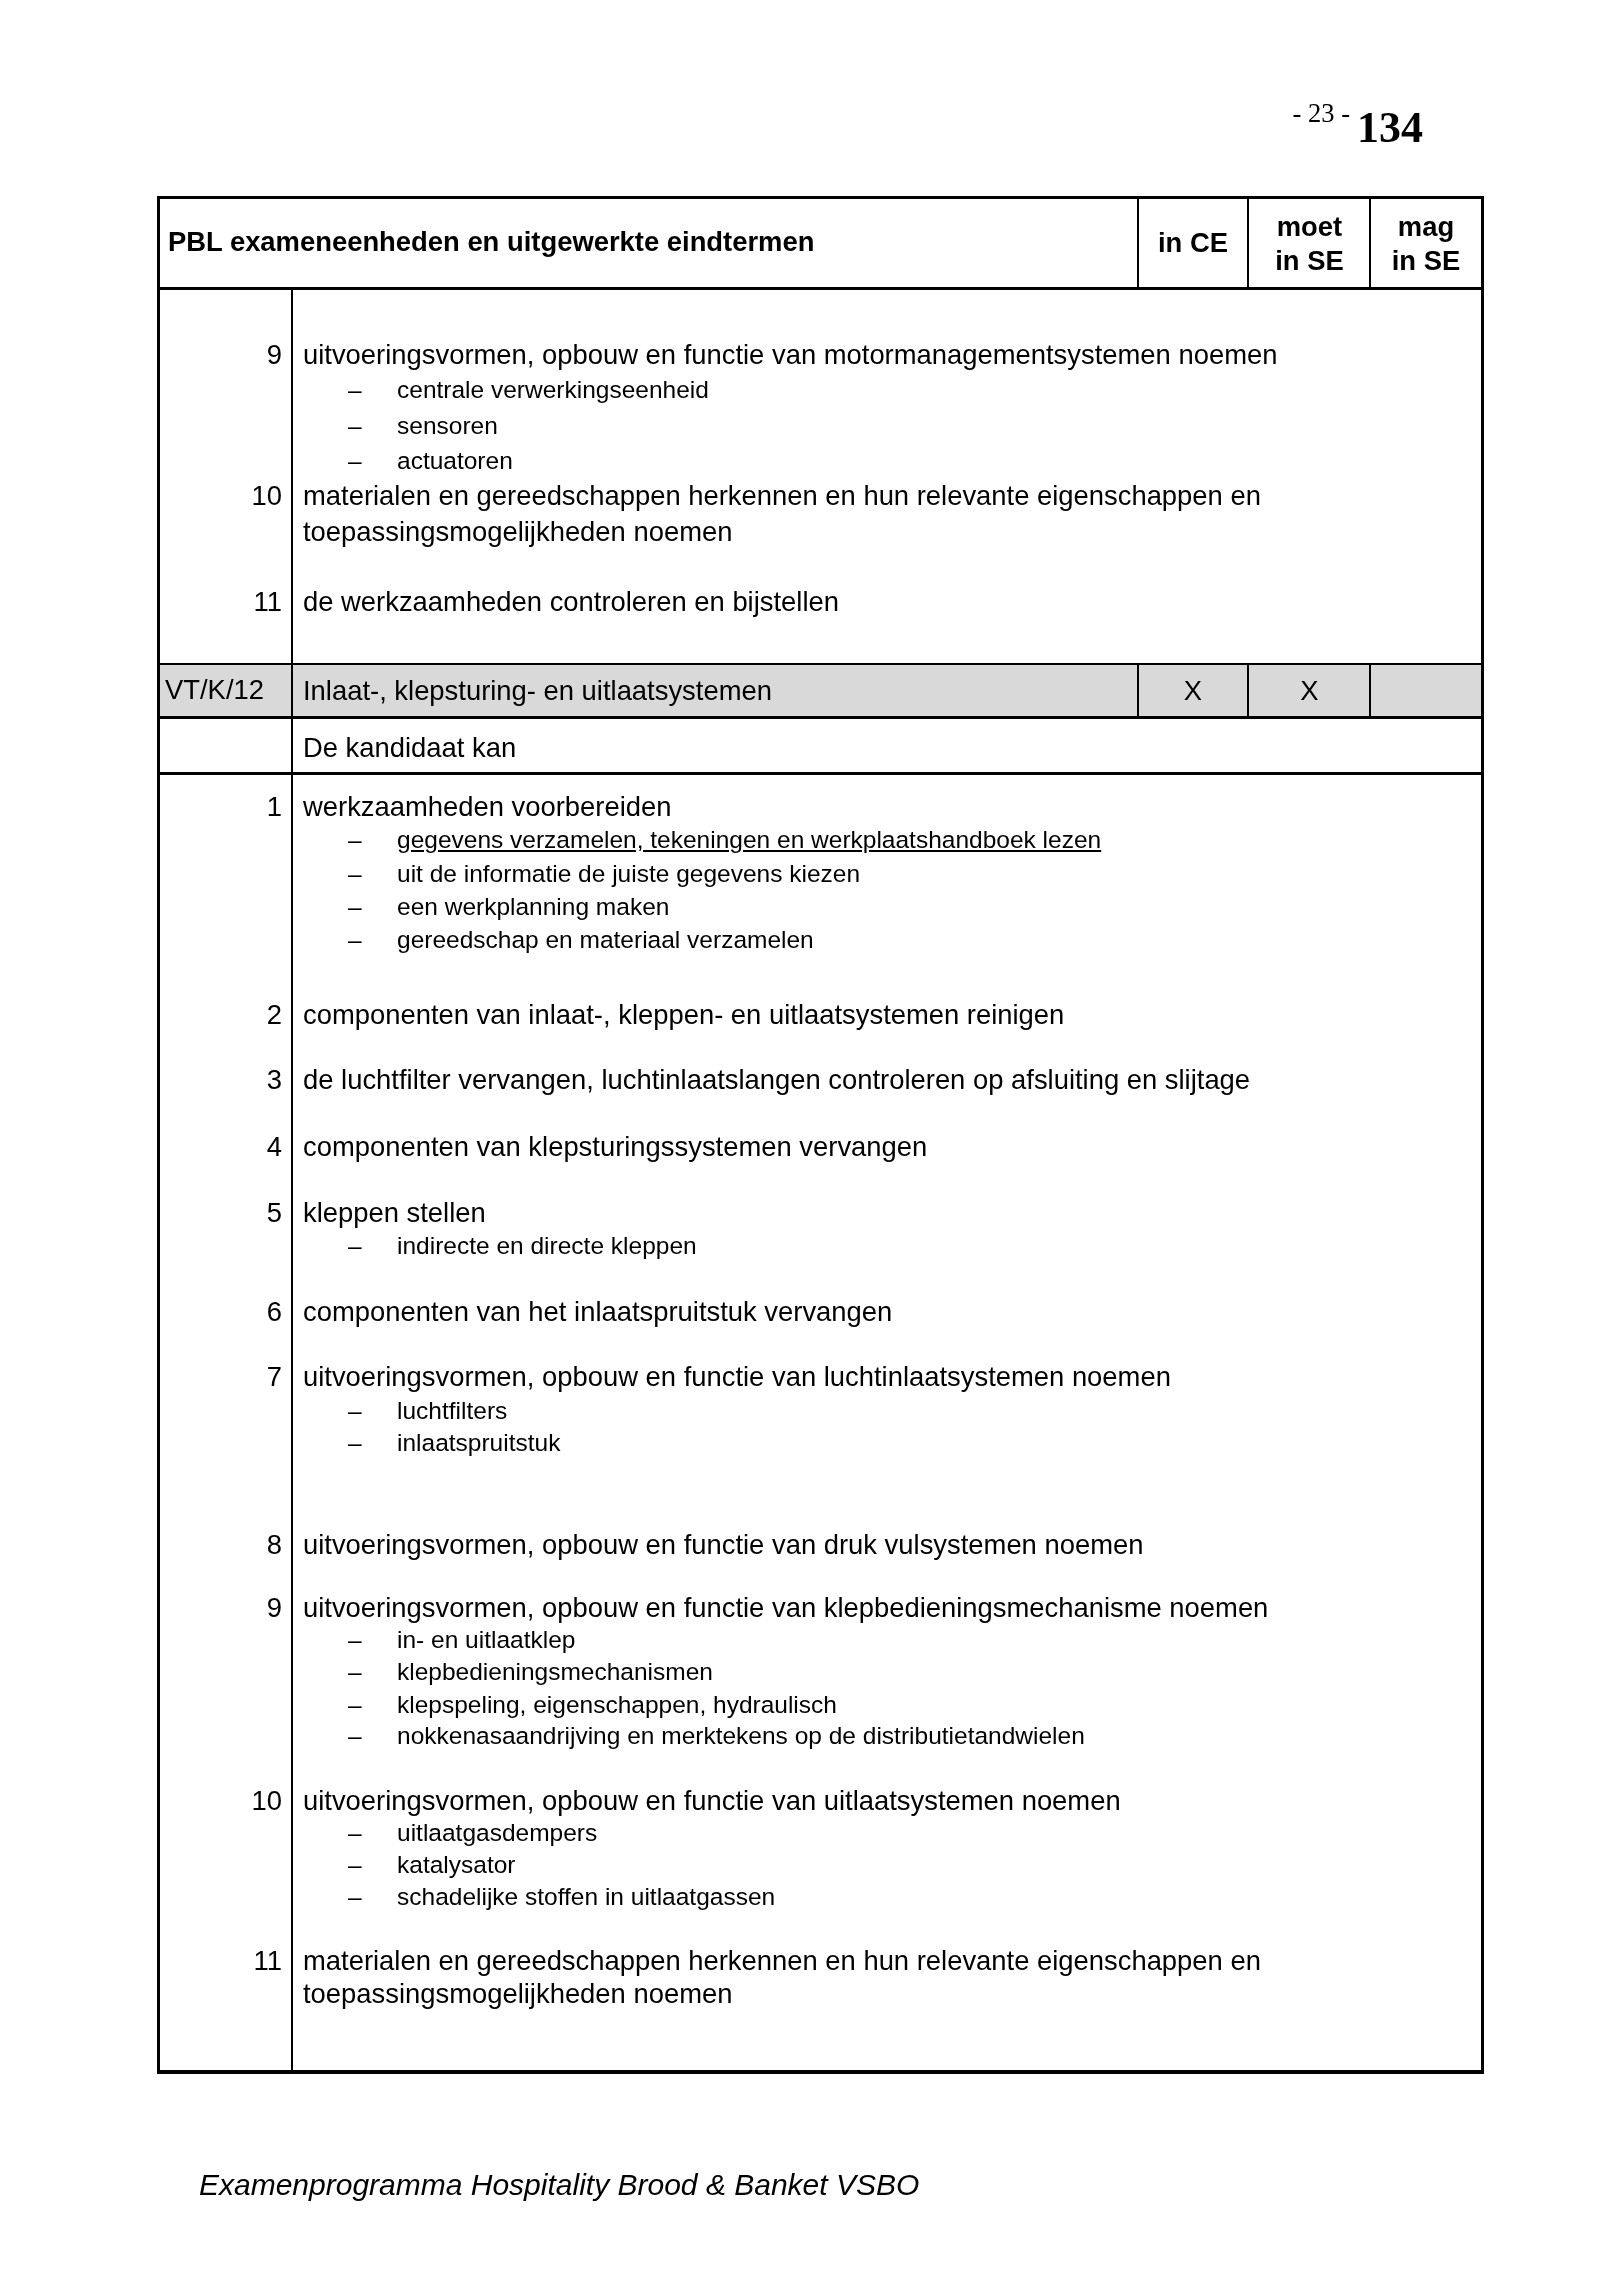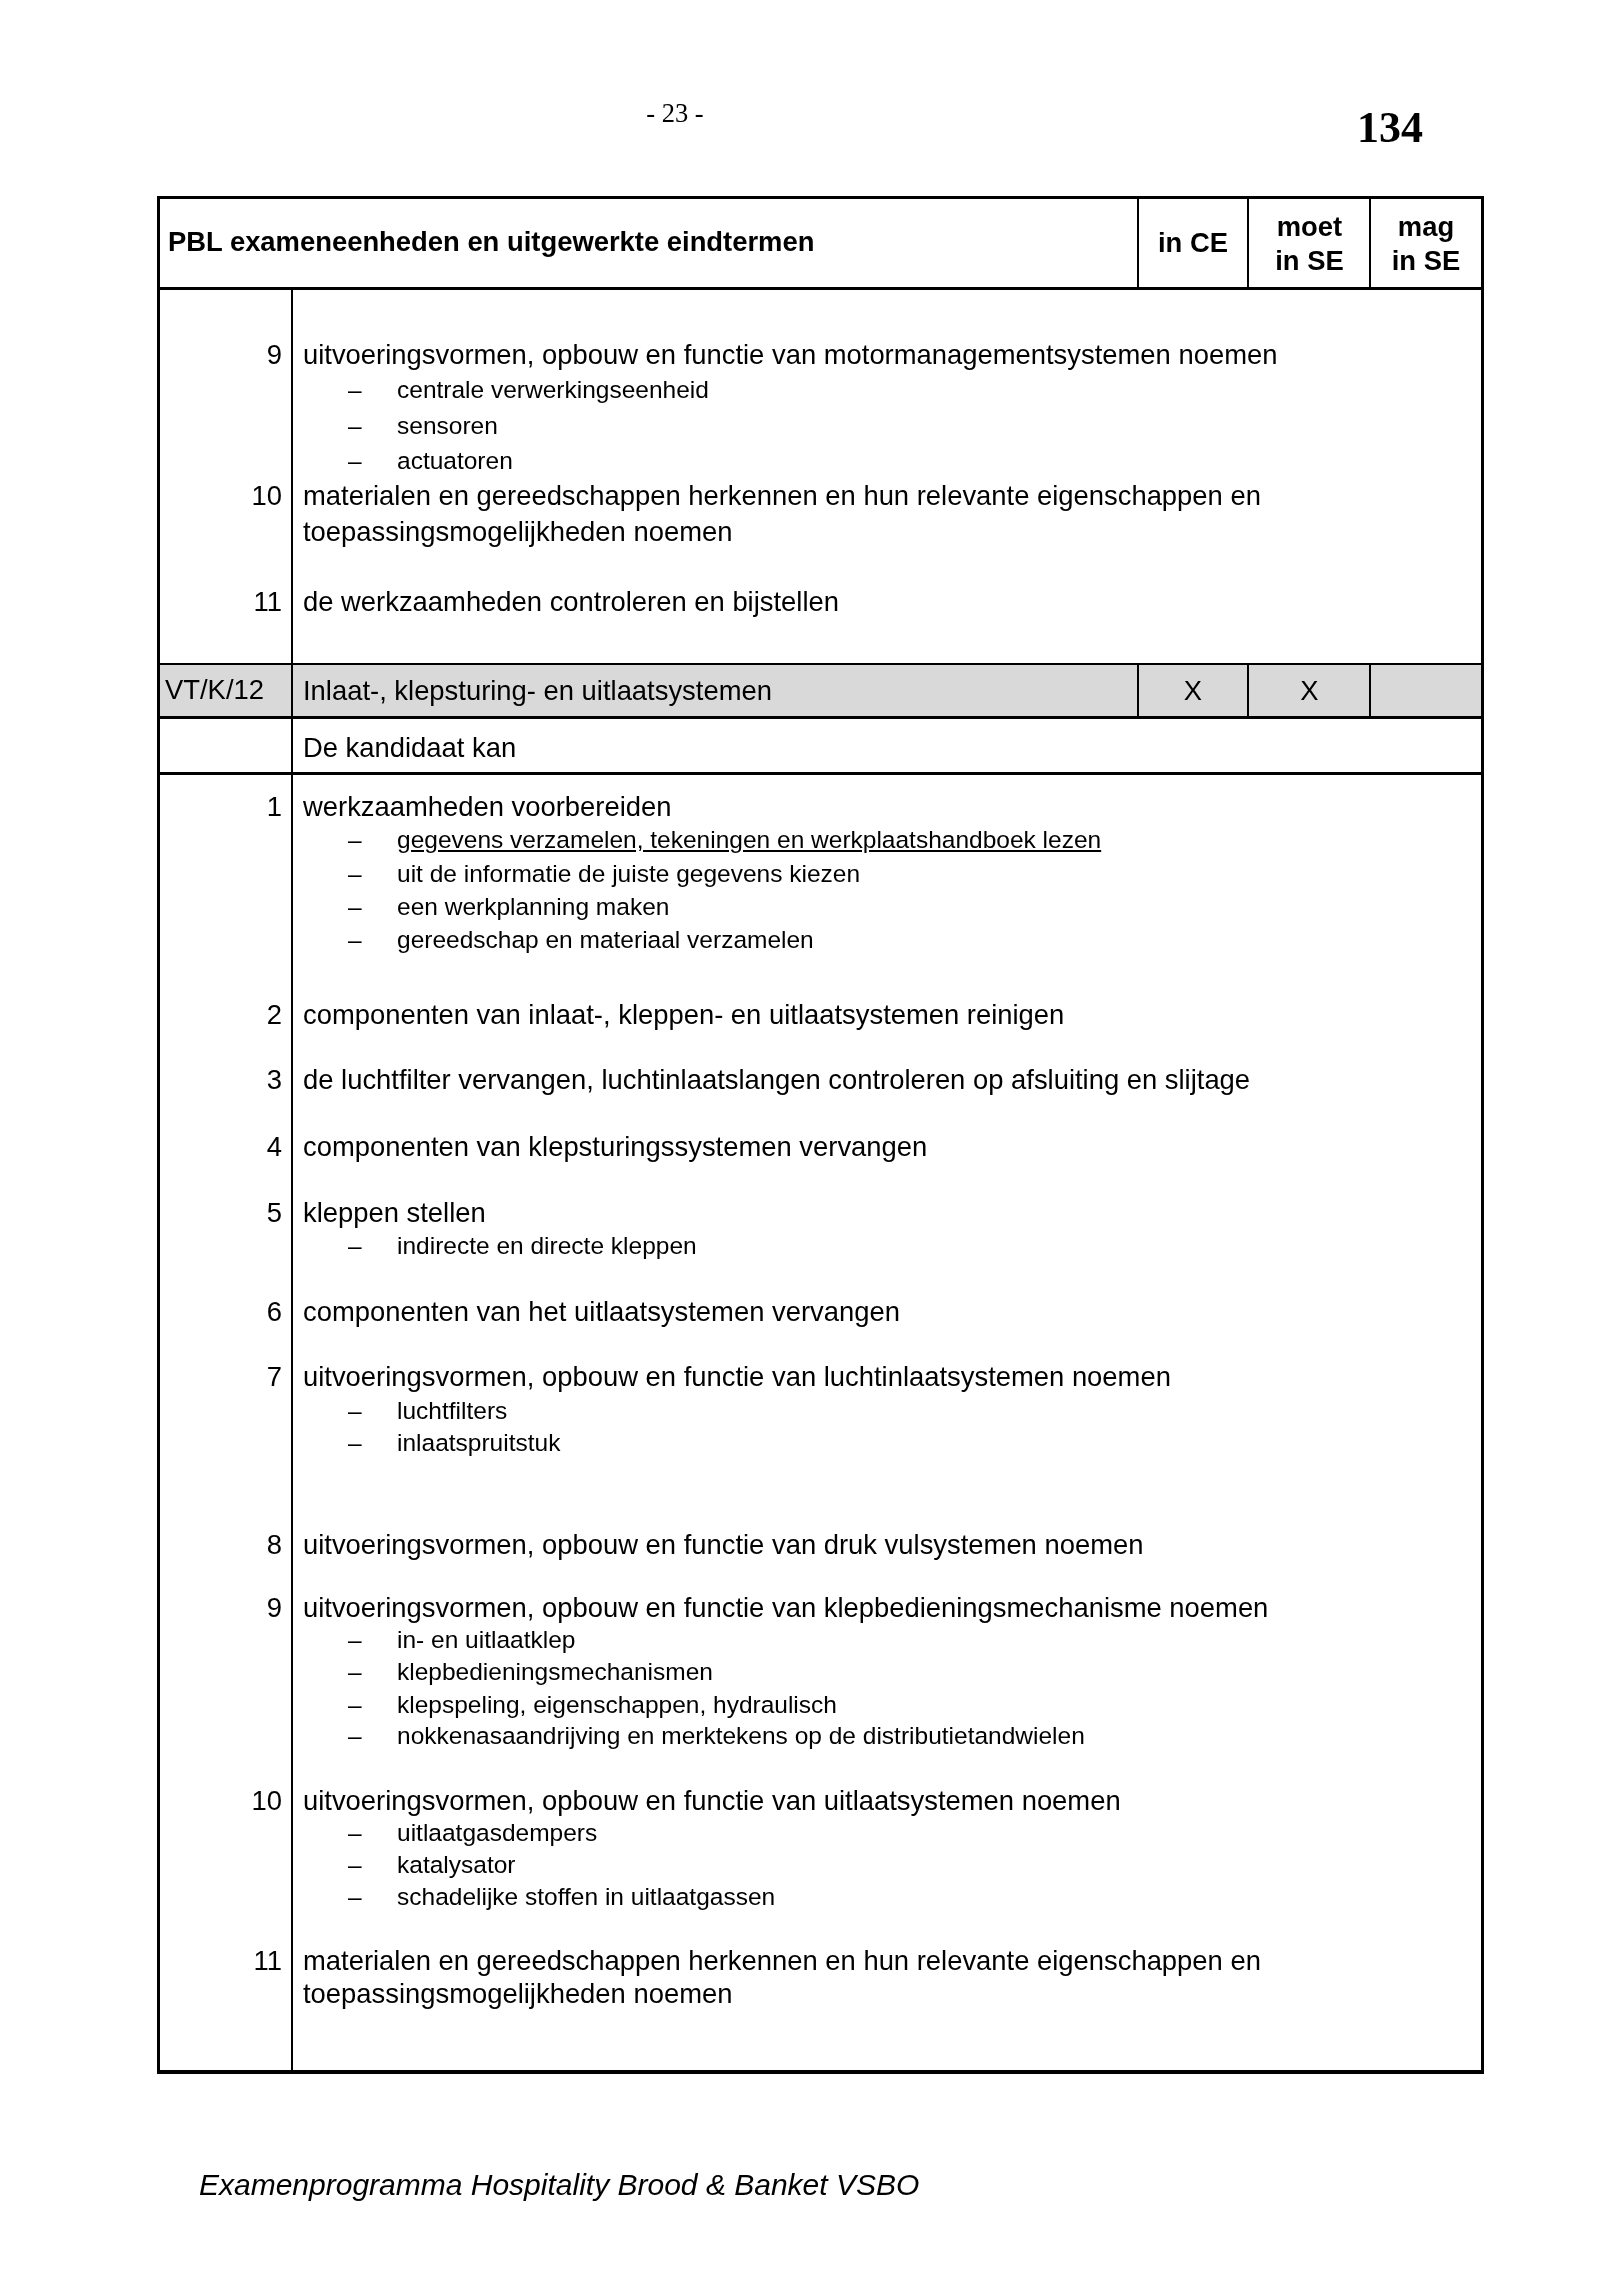--- a/index.html
+++ b/index.html
@@ -1,19 +1,19 @@
 <!DOCTYPE html>
 <html><head>
 <meta charset="utf-8">
 <style>
   html, body { margin: 0; padding: 0; background: #ffffff; }
   body { width: 1621px; height: 2293px; position: relative; overflow: hidden;
          font-family: "Liberation Sans", sans-serif; color: #000; }
   .abs { position: absolute; white-space: nowrap; }
-  .page-center { left: 0; width: 1350px; text-align: center; top: 98px;
+  .page-center { left: 0; width: 1350px; text-align: right; top: 98px;
                  font-family: "Liberation Serif", serif; font-size: 26.5px; }
   .page-num { left: 1357px; top: 102px; font-family: "Liberation Serif", serif;
               font-weight: bold; font-size: 44px; }
   .footer { left: 199px; top: 2168px; font-style: italic; font-size: 30px; }
 
   
   .line { position: absolute; background: #000; }
   .gray { position: absolute; background: #d9d9d9; }
 
   .hdr { font-weight: bold; font-size: 27.4px; }
@@ -107,21 +107,21 @@
     <div class="num" style="top:1130px;">4</div>
     <div class="main" style="top:1129px;">componenten van klepsturingssystemen vervangen</div>
   </div>
   <div>
     <div class="num" style="top:1196px;">5</div>
     <div class="main" style="top:1195px;">kleppen stellen</div>
     <div class="sub" style="top:1231px;"><span class="dash">–</span><span>indirecte en directe kleppen</span></div>
   </div>
   <div>
     <div class="num" style="top:1295px;">6</div>
-    <div class="main" style="top:1294px;">componenten van het uitlaatsystemen vervangen</div>
+    <div class="main" style="top:1294px;">componenten van het inlaatspruitstuk vervangen</div>
   </div>
   <div>
     <div class="num" style="top:1360px;">7</div>
     <div class="main" style="top:1359px;">uitvoeringsvormen, opbouw en functie van luchtinlaatsystemen noemen</div>
     <div class="sub" style="top:1396px;"><span class="dash">–</span><span>luchtfilters</span></div>
     <div class="sub" style="top:1428px;"><span class="dash">–</span><span>inlaatspruitstuk</span></div>
   </div>
   <div>
     <div class="num" style="top:1528px;">8</div>
     <div class="main" style="top:1527px;">uitvoeringsvormen, opbouw en functie van druk vulsystemen noemen</div>

